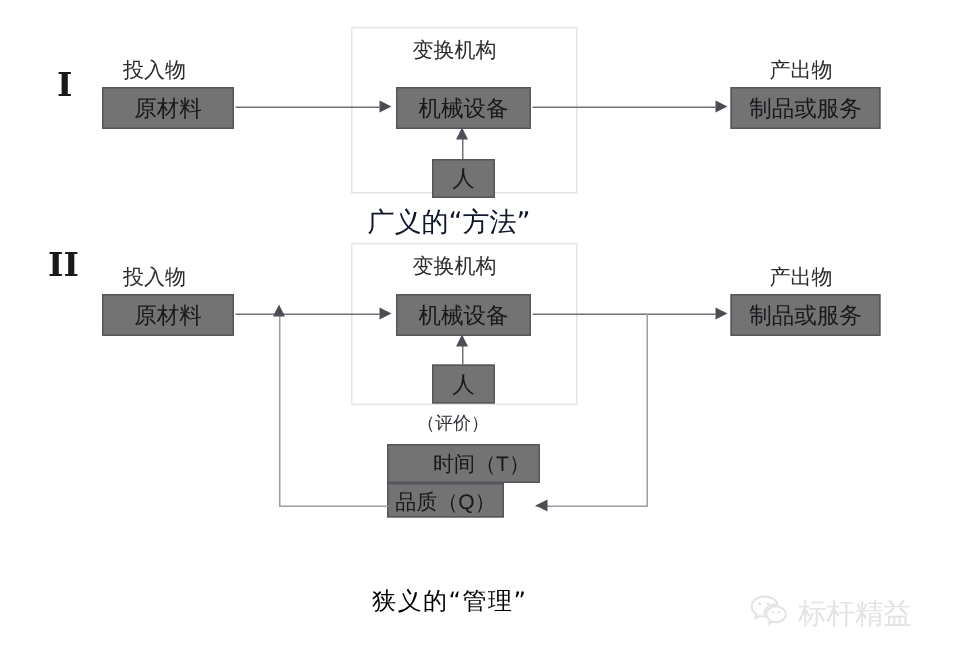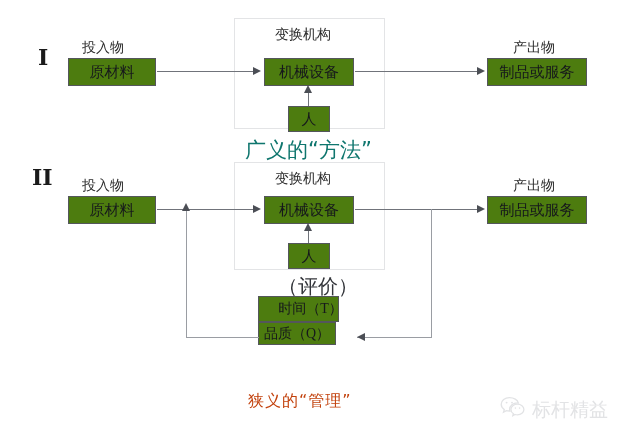--- a/index.html
+++ b/index.html
@@ -36,25 +36,25 @@
     font-size: 14px;
     color: #2b2b2b;
     white-space: nowrap;
     line-height: 1;
   }
 
   
   .node {
     box-sizing: border-box;
     border: 1.3px solid #54565c;
-    background: #4d7c0f;
+    background: #737373;
     display: flex;
     align-items: center;
     justify-content: center;
-    font-family: Liberation Serif, serif;
+    font-family: Liberation Sans, sans-serif;
     font-size: 15px;
     color: #16181c;
     white-space: nowrap;
     line-height: 1;
   }
   .node.small { font-size: 14px; }
 
   
   .group-box {
     box-sizing: border-box;
@@ -91,36 +91,36 @@
   .arrow-u {
     width: 0; height: 0;
     border-left: 4.5px solid transparent;
     border-right: 4.5px solid transparent;
     border-bottom: 8px solid #4b4e55;
   }
 
   
   .label-method {
     font-family: "DejaVu Sans", "Liberation Sans", sans-serif;
-    font-size: 21px;
-    color: #0f766e;
+    font-size: 18px;
+    color: #0f172a;
     white-space: nowrap;
     line-height: 1;
   }
   .label-manage {
     font-family: "DejaVu Sans", "Liberation Sans", sans-serif;
     font-size: 16px;
-    color: #c2410c;
+    color: #000000;
     white-space: nowrap;
     letter-spacing: 1px;
     line-height: 1;
   }
   .label-eval {
     font-family: Liberation Sans, sans-serif;
-    font-size: 20px;
+    font-size: 12px;
     color: #34363b;
     white-space: nowrap;
     line-height: 1;
   }
 
   
   .watermark {
     display: flex;
     align-items: center;
     gap: 6px;
@@ -191,21 +191,21 @@
 
   <div class="abs node" style="left:487px; top:196px; width:100px; height:28px;">制品或服务</div>
 
   <div class="abs line-v" style="left:308px; top:230px; height:13px;"></div>
   <div class="abs arrow-u" style="left:304px; top:223px;"></div>
 
   <div class="abs node" style="left:288px; top:243px; width:42px; height:26px;">人</div>
 
   <div class="abs label-eval" style="left:278px; top:276px;">（评价）</div>
 
-  <div class="abs node small" style="left:258px; top:296px; width:81px; height:26px;padding-left:24px;">时间（T）</div>
+  <div class="abs node small" style="left:258px; top:296px; width:102px; height:26px;padding-left:24px;">时间（T）</div>
   <div class="abs node small" style="left:258px; top:322px; width:78px; height:23px;">品质（Q）</div>
 
   <div class="abs rail-v" style="left:431px; top:209px; height:129px;"></div>
 
   <div class="abs rail-h" style="left:357px; top:337px; width:75px;"></div>
   <div class="abs arrow-l" style="left:357px; top:333px;"></div>
 
   <div class="abs rail-h" style="left:186px; top:337px; width:73px;"></div>
 
   <div class="abs rail-v" style="left:186px; top:209px; height:129px;"></div>

